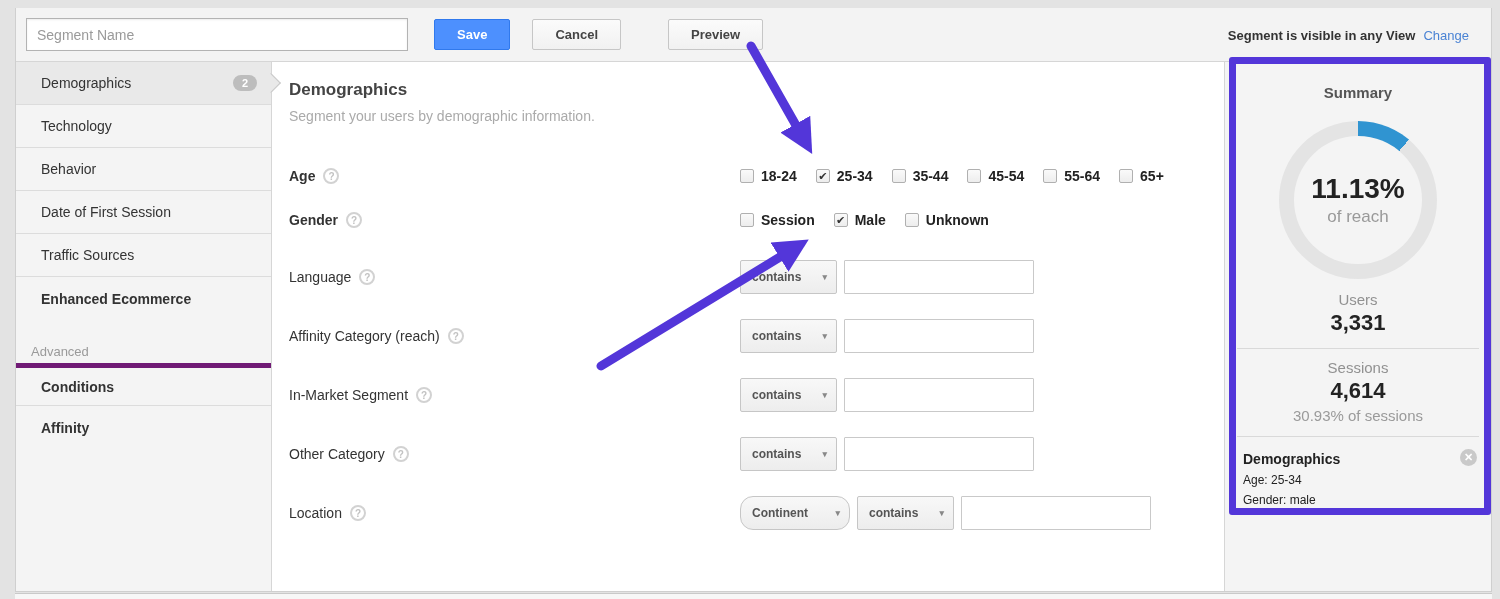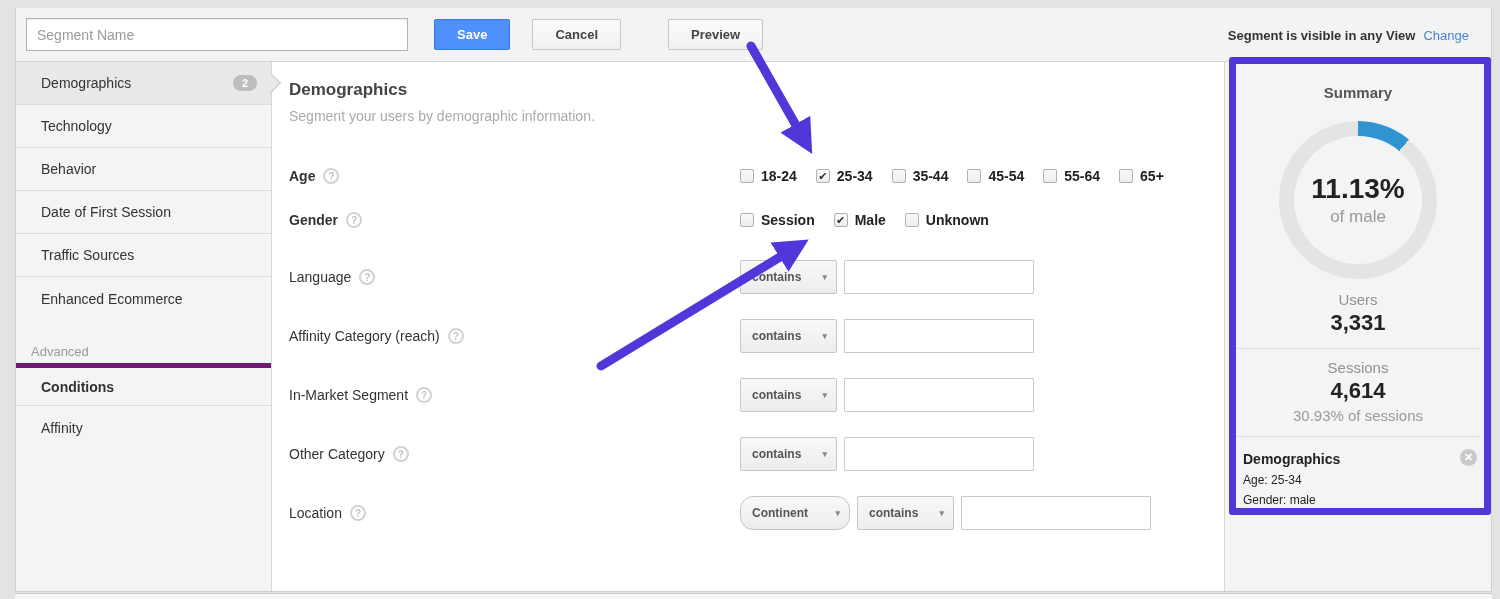--- a/index.html
+++ b/index.html
@@ -29,21 +29,21 @@
   .visibility .change { color:#4a83d4; font-weight:normal; margin-left:8px; text-decoration:none; cursor:pointer; }
 
   
   .body-row { flex:1; display:flex; min-height:0; }
 
   
   .sidebar { width:255px; flex:0 0 255px; background:#f4f4f4; }
   .side-item { height:43px; display:flex; align-items:center; padding-left:25px; padding-right:14px;
                font-size:14px; color:#333; border-bottom:1px solid #dcdcdc; cursor:pointer; position:relative;
                background:#f4f4f4; }
-  .side-item.noline { border-bottom:none; }
+  .side-item.noline { border-bottom:none;font-weight:bold; }
   .side-item.selected { background:#e9e9e9; }
   .side-item.selected::after { content:""; position:absolute; right:-7px; top:50%; width:13px; height:13px;
                margin-top:-7px; background:#e9e9e9; border-top:1px solid #c9c9c9; border-right:1px solid #c9c9c9;
                transform:rotate(45deg); z-index:3; }
   .side-badge { margin-left:auto; background:#bdbdbd; color:#fff; font-size:11px; font-weight:bold;
                 border-radius:9px; padding:2px 9px; }
   .side-section { margin-top:21px; height:22px; padding-left:15px; font-size:13px; color:#9a9a9a;
                   display:flex; align-items:flex-end; padding-bottom:4px; }
   .side-item.adv-first { border-top:5px solid #701a75;font-weight:bold; }
 
@@ -292,21 +292,21 @@
         </div>
       </div>
     </div>
 
     <div class="panel">
       <div class="p-title">Summary</div>
       <div class="gauge-wrap">
         <div class="gauge" style="background: conic-gradient(rgb(48, 148, 209) 0deg, rgb(48, 148, 209) 11.13%, rgb(228, 228, 228) 11.13%, rgb(228, 228, 228) 100%);"></div>
         <div class="gauge-hole">
           <div class="g-pct">11.13%</div>
-          <div class="g-cap">of male</div>
+          <div class="g-cap">of reach</div>
         </div>
       </div>
       <div class="p-label p-users">Users</div>
       <div class="p-value">3,331</div>
       <hr class="p-div">
       <div class="p-label">Sessions</div>
       <div class="p-value">4,614</div>
       <div class="p-subpct">30.93% of sessions</div>
       <hr class="p-div">
       <div class="demo-card">

